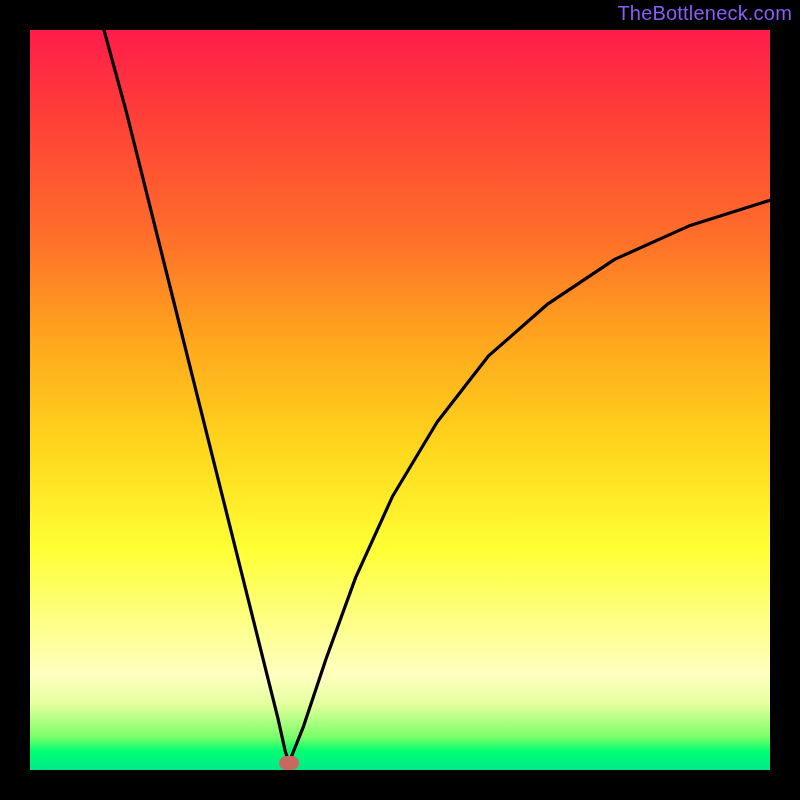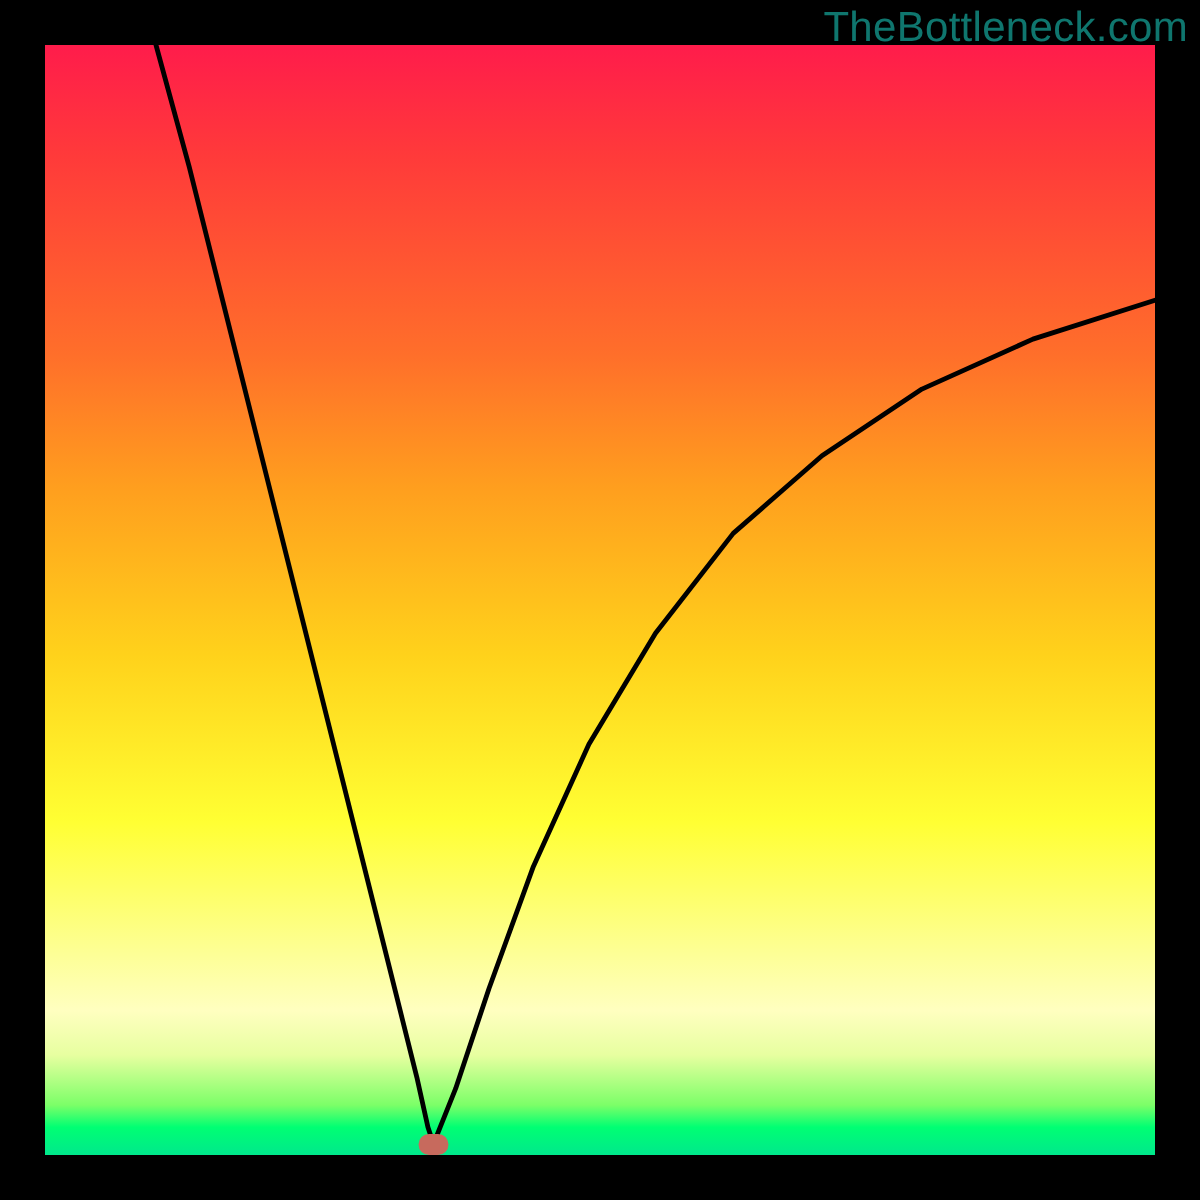--- a/index.html
+++ b/index.html
@@ -14,22 +14,22 @@
   .frame {
     position: relative;
     width: 800px;
     height: 800px;
     background: #000;
   }
   .watermark {
     position: absolute;
     top: 2px;
     right: 8px;
-    color: #0f766e;
-    font-size: 28px;
+    color: #8b5cf6;
+    font-size: 20px;
     font-weight: 500;
     letter-spacing: 0.2px;
     user-select: none;
   }
   .plot-inner {
     position: absolute;
     left: 30px;
     top: 30px;
     width: 740px;
     height: 740px;

